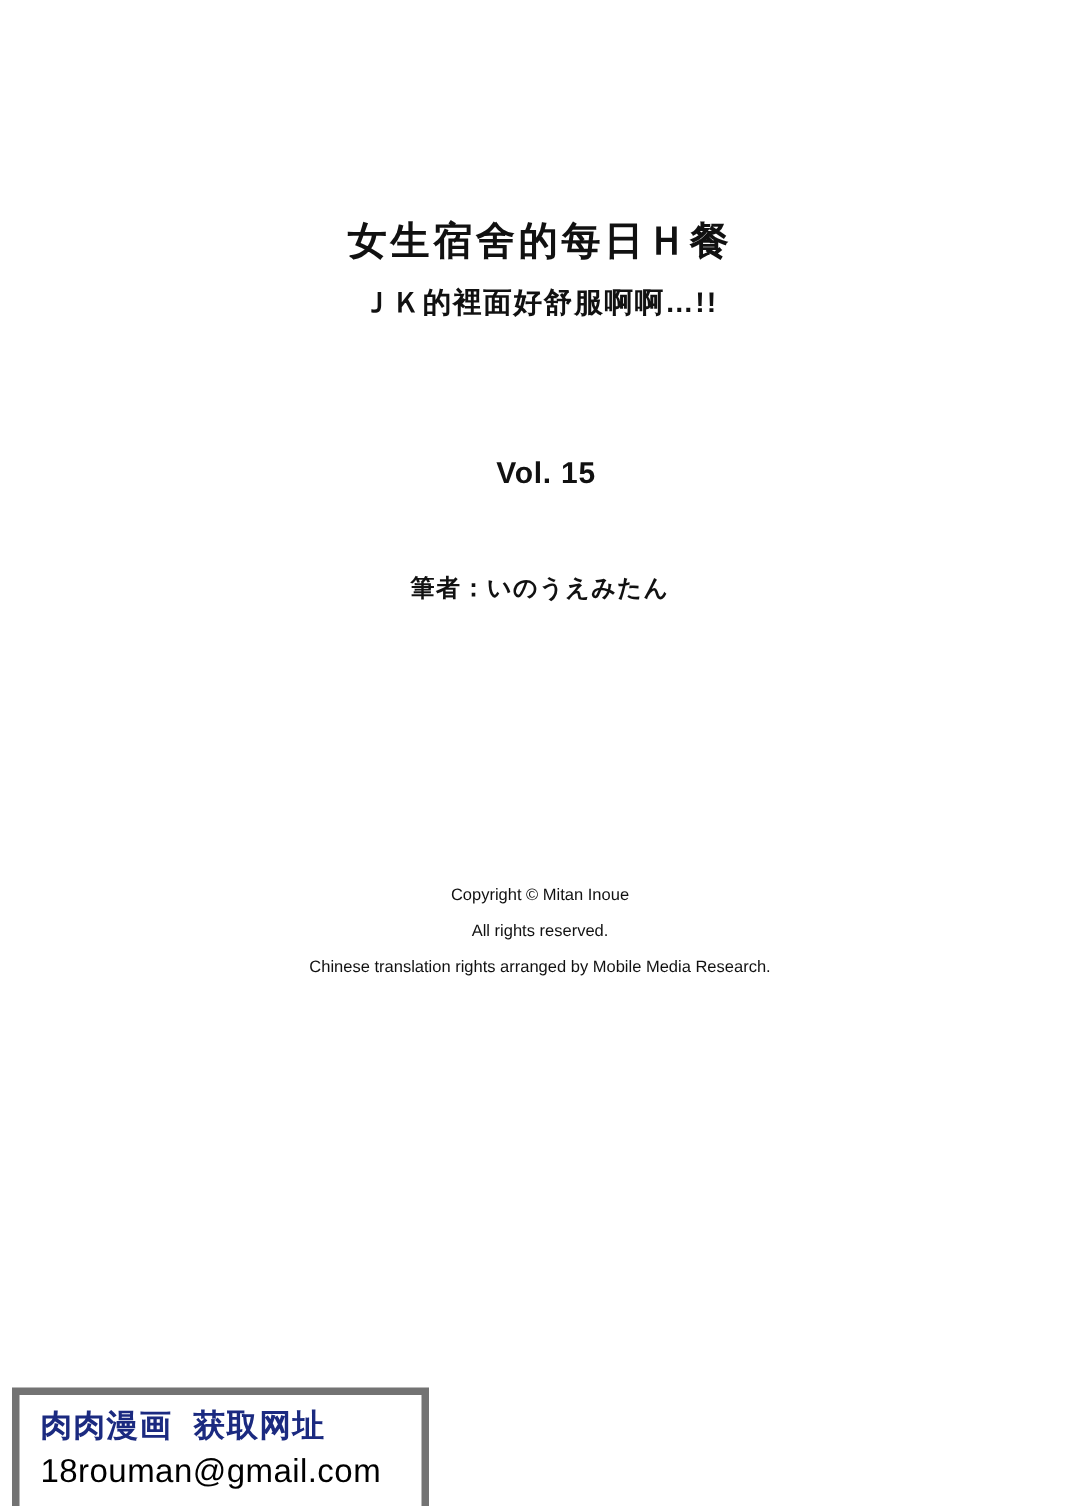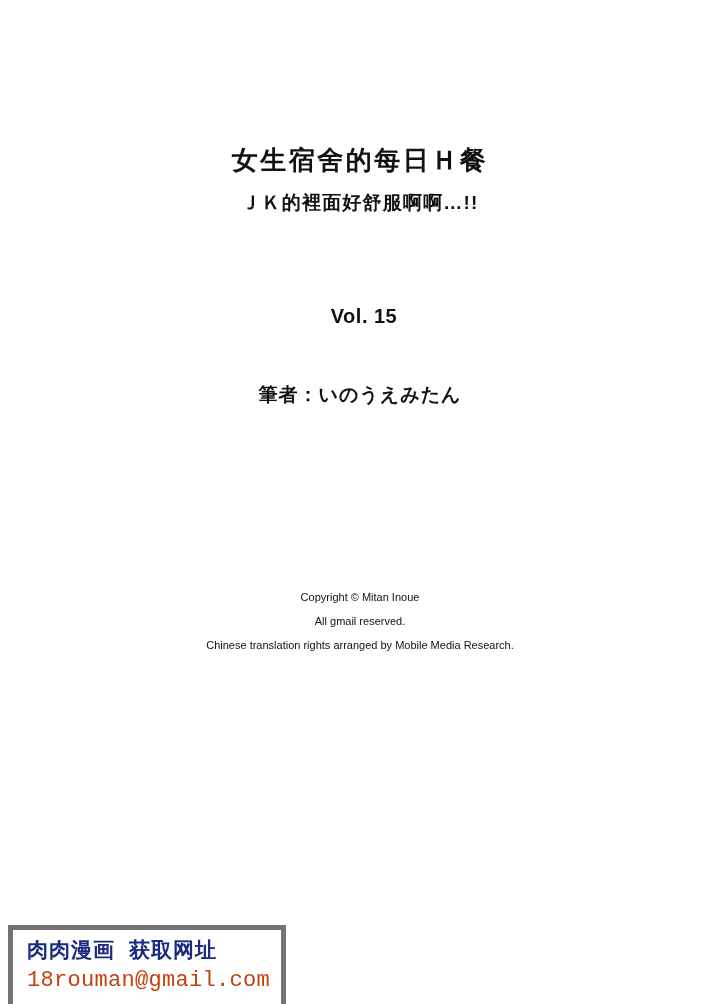--- a/index.html
+++ b/index.html
@@ -66,21 +66,21 @@
     color: #111111;
   }
 
   .author {
     position: absolute;
     left: 0;
     top: 382px;
     width: 720px;
     text-align: center;
     font-family: "Liberation Sans", "DejaVu Sans", sans-serif;
-    font-size: 19px;
+    font-size: 16px;
     font-weight: bold;
     letter-spacing: 1px;
     color: #111111;
   }
 
   
   .copyright {
     position: absolute;
     left: 0;
     top: 585px;
@@ -119,44 +119,44 @@
     white-space: nowrap;
   }
   .wm-line1 .wm-gap {
     display: inline-block;
     width: 14px;
   }
   .wm-line2 {
     position: absolute;
     left: 14px;
     top: 38px;
-    font-family: Liberation Mono, monospace;
+    font-family: Liberation Sans, sans-serif;
     font-size: 22px;
-    color: #c2410c;
+    color: #000000;
     letter-spacing: 0.3px;
     white-space: nowrap;
   }
 </style>
 </head>
 <body>
 
 <div class="page">
 
   <div class="title-block">
     <h1 class="main-title">女生宿舍的每日Ｈ餐</h1>
     <h2 class="sub-title">ＪＫ的裡面好舒服啊啊…!!</h2>
   </div>
 
   <div class="volume">Vol. 15</div>
 
   <div class="author">筆者：いのうえみたん</div>
 
   <div class="copyright">
     <div>Copyright © Mitan Inoue</div>
-    <div>All gmail reserved.</div>
+    <div>All rights reserved.</div>
     <div>Chinese translation rights arranged by Mobile Media Research.</div>
   </div>
 
   <div class="watermark">
     <div class="wm-line1">
       <span>肉肉漫画</span><span class="wm-gap"></span><span>获取网址</span>
     </div>
     <div class="wm-line2">18rouman@gmail.com</div>
   </div>
 

